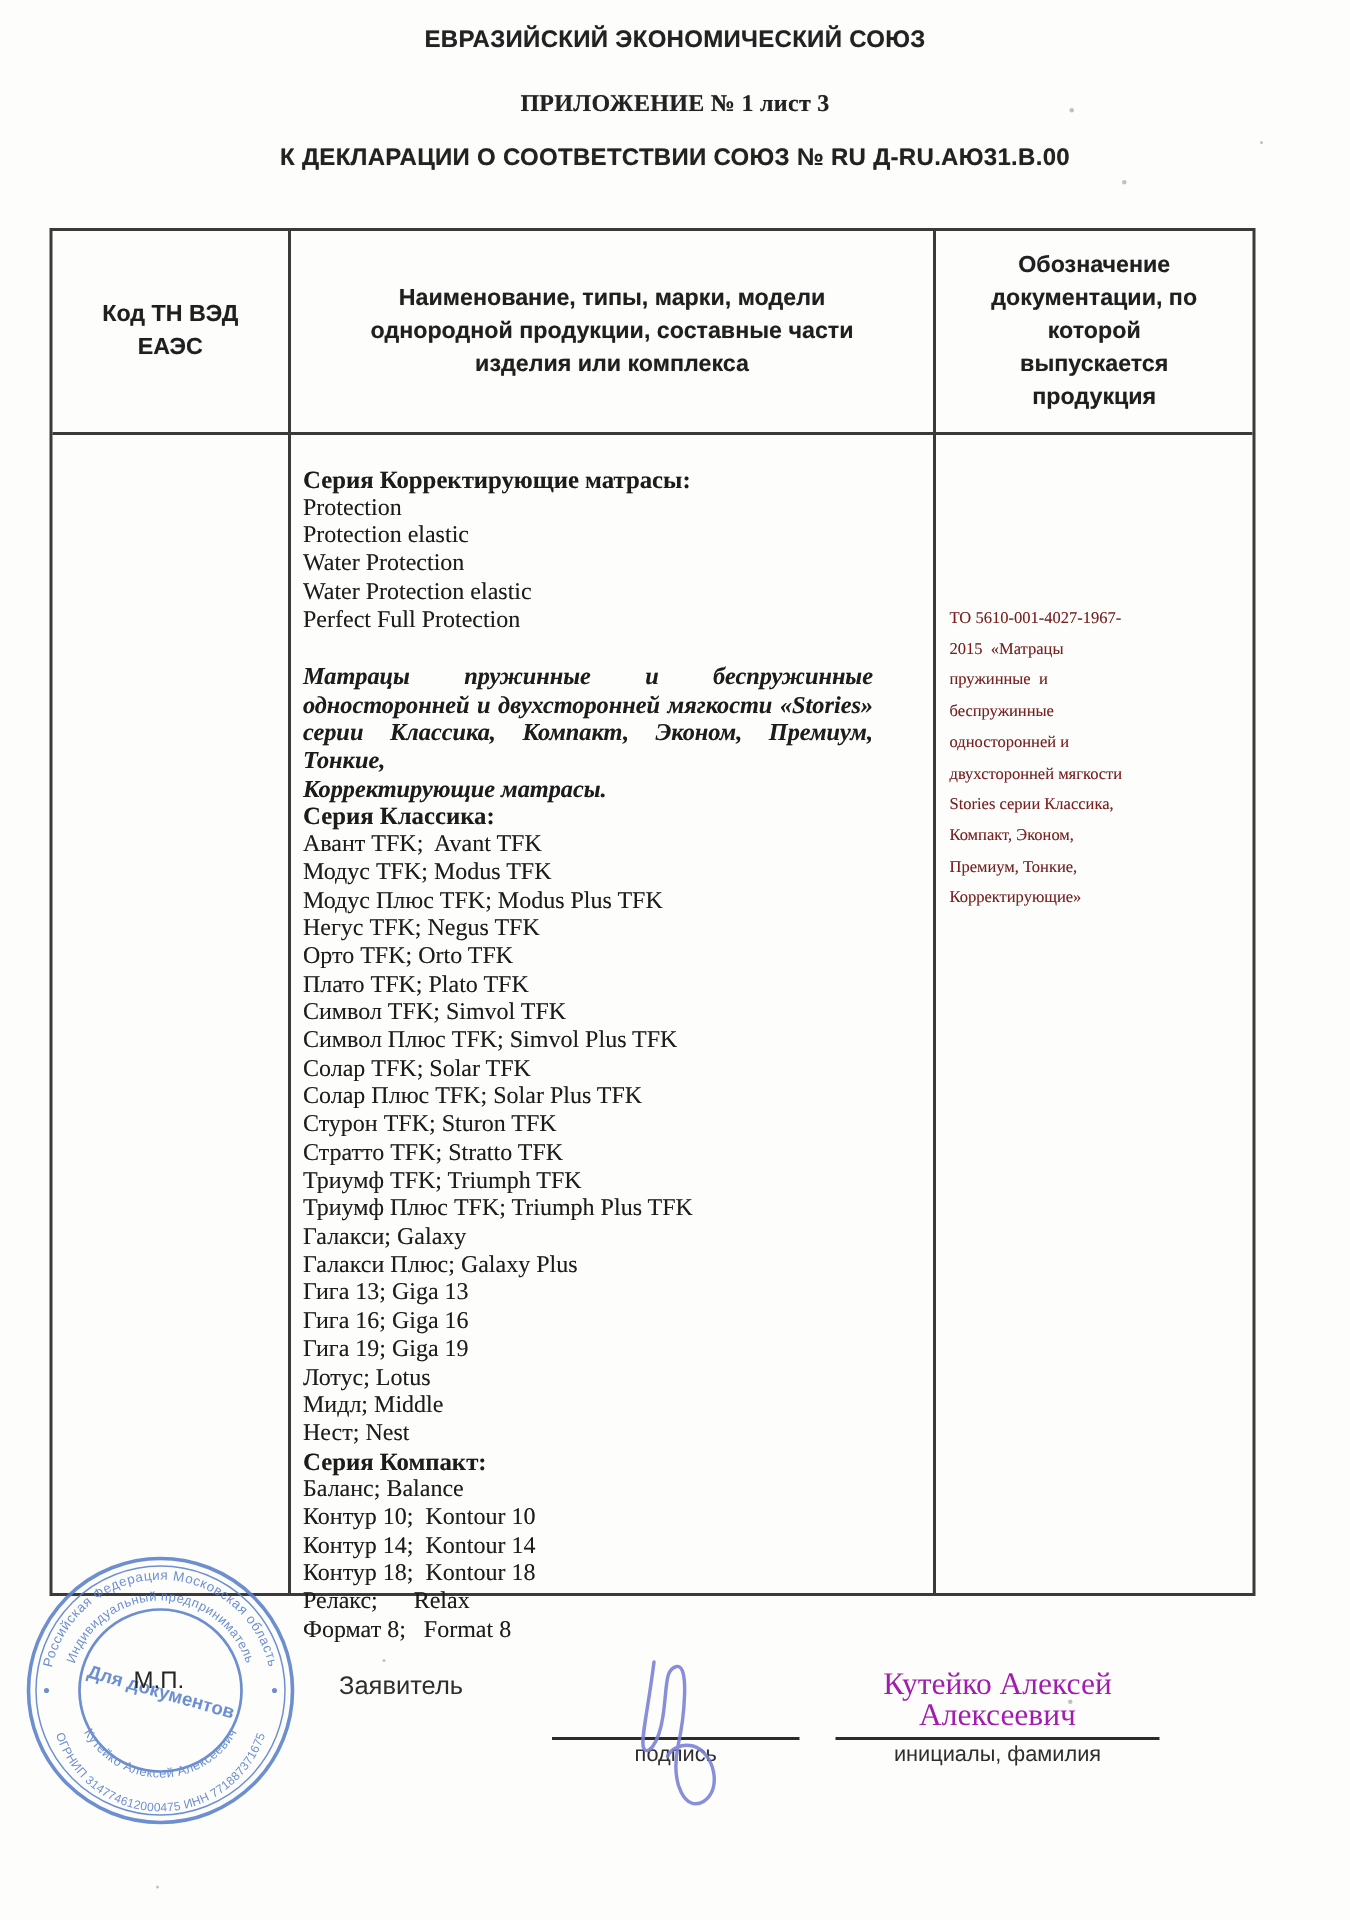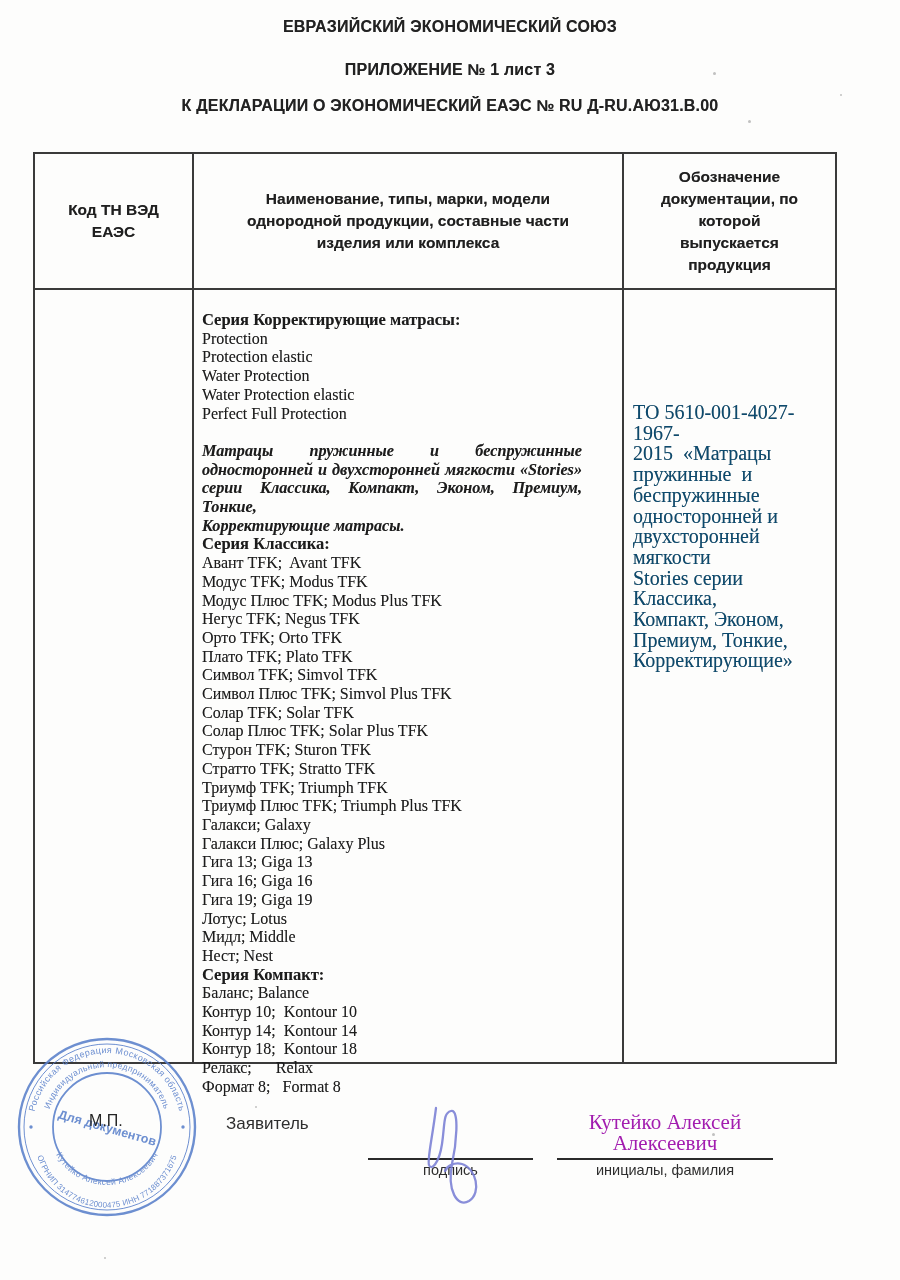--- a/index.html
+++ b/index.html
@@ -13,21 +13,21 @@
     position:relative;width:900px;height:1280px;margin:0 auto;
     background:#fdfdfc;overflow:hidden;
     font-family:"Liberation Sans",sans-serif;color:var(--ink);
   }
   
   .doc-title{
     position:absolute;left:0;width:900px;text-align:center;
     font-weight:bold;font-size:16px;letter-spacing:.2px;color:#222;
     text-shadow:0 0 .5px rgba(0,0,0,.45);
   }
-  #t1{top:18px;} #t2{top:61px;} #t3{top:97px;}
+  #t1{top:18px;} #t2{top:61px;font-family:Liberation Serif, serif;} #t3{top:97px;}
   
   .decl-table{
     position:absolute;left:33px;top:152px;width:800px;
     display:grid;grid-template-columns:159px 430px 211px;grid-template-rows:136px 772px;
     border:2px solid var(--border);
   }
   .cell{box-sizing:border-box;border-right:2px solid var(--border);border-bottom:2px solid var(--border);}
   .cell:nth-child(3n){border-right:none;}
   .cell.body{border-bottom:none;}
   .th{
@@ -38,22 +38,22 @@
   .th .w1{width:100px;} .th .w2{width:340px;} .th .w3{width:150px;}
   .td-products{
     font-family:"Liberation Serif",serif;font-size:16px;line-height:18.7px;
     padding:21px 8px 0 8px;color:#1c1c1c;text-shadow:0 0 .4px rgba(0,0,0,.35);
   }
   .pline{white-space:pre-wrap;min-height:18.7px;}
   .pline.bold{font-weight:bold;font-size:16.5px;}
   .pline.bolditalic,.pline.bolditalic-justify{font-weight:bold;font-style:italic;font-size:16.2px;}
   .pline.bolditalic-justify{width:380px;text-align:justify;text-align-last:justify;}
   .td-docs{
-    font-family:"Liberation Serif",serif;font-size:20px;line-height:20.7px;
-    padding:112px 6px 0 9px;color:#0c4a6e;text-shadow:0 0 .4px rgba(0,0,0,.35);
+    font-family:"Liberation Serif",serif;font-size:11px;line-height:20.7px;
+    padding:112px 6px 0 9px;color:#7f1d1d;text-shadow:0 0 .4px rgba(0,0,0,.35);
   }
   .dline{white-space:pre-wrap;min-height:20.7px;}
   
   .mp-label{position:absolute;left:89px;top:1112px;font-size:16px;color:#252525;z-index:5;}
   .applicant{position:absolute;left:226px;top:1114px;font-size:17px;color:#2e2e2e;}
   .sig-line{position:absolute;left:368px;top:1158px;width:165px;border-top:2px solid #2b2b2b;}
   .sig-caption{position:absolute;left:368px;top:1162px;width:165px;text-align:center;font-size:14.5px;color:#2e2e2e;}
   .name-line{position:absolute;left:557px;top:1158px;width:216px;border-top:2px solid #2b2b2b;}
   .name-block{
     position:absolute;left:557px;top:1112px;width:216px;text-align:center;
@@ -66,21 +66,21 @@
   
   .speck{position:absolute;background:#8f8f8f;border-radius:50%;opacity:.55;}
 </style>
 </head>
 <body>
 
 <div class="page">
 
   <div class="doc-title" id="t1">ЕВРАЗИЙСКИЙ ЭКОНОМИЧЕСКИЙ СОЮЗ</div>
   <div class="doc-title" id="t2">ПРИЛОЖЕНИЕ № 1 лист 3</div>
-  <div class="doc-title" id="t3">К ДЕКЛАРАЦИИ О ЭКОНОМИЧЕСКИЙ ЕАЭС № RU Д-RU.АЮ31.В.00</div>
+  <div class="doc-title" id="t3">К ДЕКЛАРАЦИИ О СООТВЕТСТВИИ СОЮЗ № RU Д-RU.АЮ31.В.00</div>
 
   <div class="decl-table">
     <div class="cell th">
       <div class="w1">Код ТН ВЭД ЕАЭС</div>
     </div>
     <div class="cell th">
       <div class="w2">Наименование, типы, марки, модели однородной продукции, составные части изделия или комплекса</div>
     </div>
     <div class="cell th">
       <div class="w3">Обозначение документации, по которой выпускается продукция</div>

